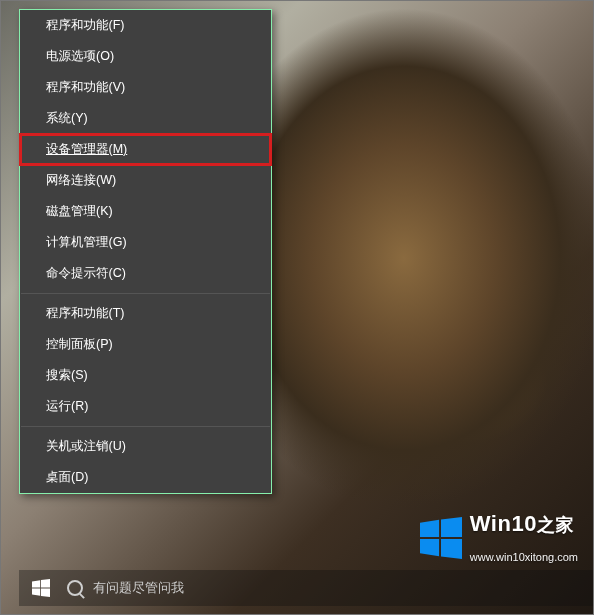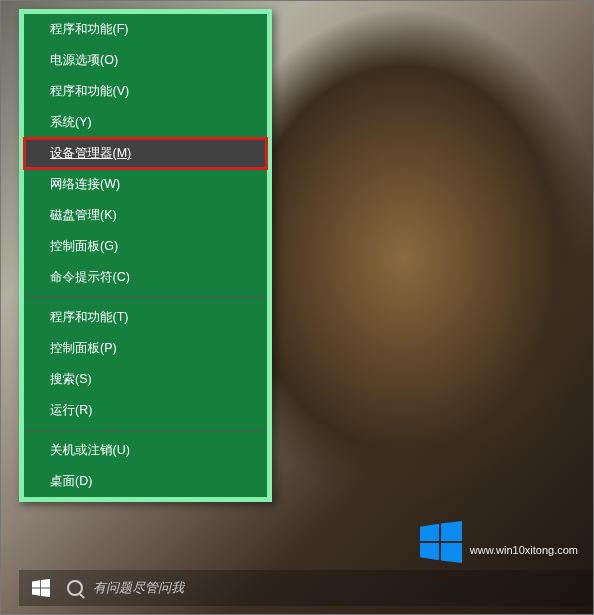--- a/index.html
+++ b/index.html
@@ -18,22 +18,22 @@
       radial-gradient(ellipse 260px 320px at 68% 42%, #8a6a3f 0%, #5e452a 35%, #3a2d1d 60%, rgba(0,0,0,0) 78%),
       radial-gradient(circle 36px at 62% 30%, #2b2318 0%, #2b2318 40%, rgba(0,0,0,0) 70%),
       radial-gradient(ellipse 120px 90px at 78% 62%, #6d532e 0%, rgba(0,0,0,0) 70%),
       linear-gradient(135deg, #6b6b63 0%, #b1afa1 25%, #8c8073 45%, #3d2f22 70%, #1f1812 100%);
   }
   .context-menu {
     position: absolute;
     left: 19px;
     top: 9px;
     width: 253px;
-    background: #15803d;
-    border: 5px solid #86efac;
+    background: #404040;
+    border: 1px solid #86efac;
     box-shadow: 3px 3px 8px rgba(0,0,0,0.45);
     z-index: 10;
   }
   .menu-item {
     height: 31px;
     display: flex;
     align-items: center;
     padding: 0 26px;
     color: #fff;
     font-size: 12.5px;
@@ -70,21 +70,20 @@
   }
   .start-btn svg { width: 18px; height: 18px; }
   .search-box {
     height: 100%;
     display: flex;
     align-items: center;
     gap: 10px;
     padding: 0 8px 0 4px;
     color: #cfcfcf;
     font-size: 13px;
-    font-style: italic;
   }
   .search-ring {
     width: 16px; height: 16px;
     border: 2px solid #cfcfcf;
     border-radius: 50%;
     position: relative;
   }
   .search-ring::after{
     content:"";
     position:absolute;
@@ -138,21 +137,21 @@
   <div class="menu-item highlighted">
       <span>设备管理器(M)</span>
     </div>
   <div class="menu-item">
       <span>网络连接(W)</span>
     </div>
   <div class="menu-item">
       <span>磁盘管理(K)</span>
     </div>
   <div class="menu-item">
-      <span>控制面板(G)</span>
+      <span>计算机管理(G)</span>
     </div>
   <div class="menu-item">
       <span>命令提示符(C)</span>
     </div>
   <div class="sep"></div>
 
   <div class="menu-item">
       <span>程序和功能(T)</span>
     </div>
   <div class="menu-item">
@@ -177,20 +176,23 @@
 <div class="watermark">
   <svg class="win-logo" viewBox="0 0 88 88">
     <g fill="#0a8cf0">
       <polygon points="0,12 40,6 40,42 0,42"></polygon>
       <polygon points="44,5 88,0 88,42 44,42"></polygon>
       <polygon points="0,46 40,46 40,82 0,76"></polygon>
       <polygon points="44,46 88,46 88,88 44,83"></polygon>
     </g>
   </svg>
   <div class="txt">
+    <div class="line1">
+      <span>Win10</span><span class="zh">之家</span>
+    </div>
     <div class="line2">www.win10xitong.com</div>
   </div>
 </div>
 
 <div class="taskbar">
   <div class="start-btn">
     <svg viewBox="0 0 88 88">
       <g fill="#ffffff">
         <polygon points="0,12 40,6 40,42 0,42"></polygon>
         <polygon points="44,5 88,0 88,42 44,42"></polygon>

